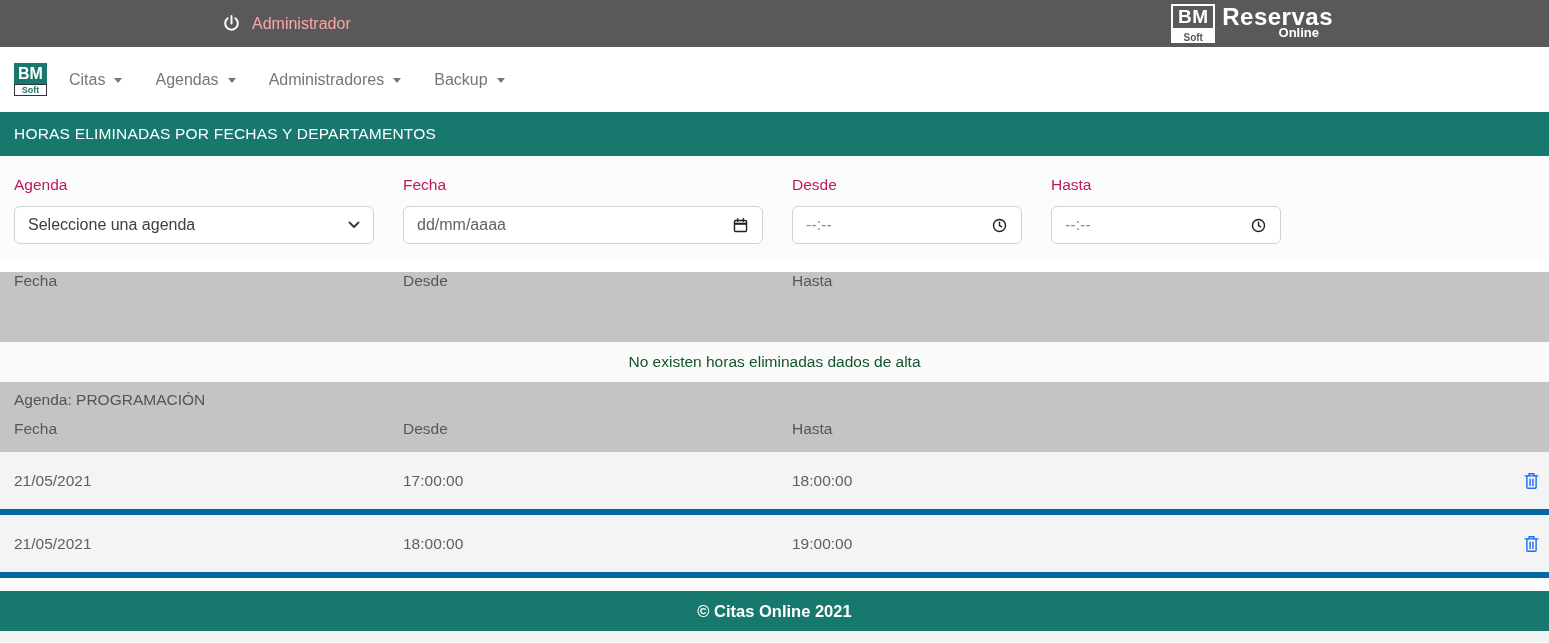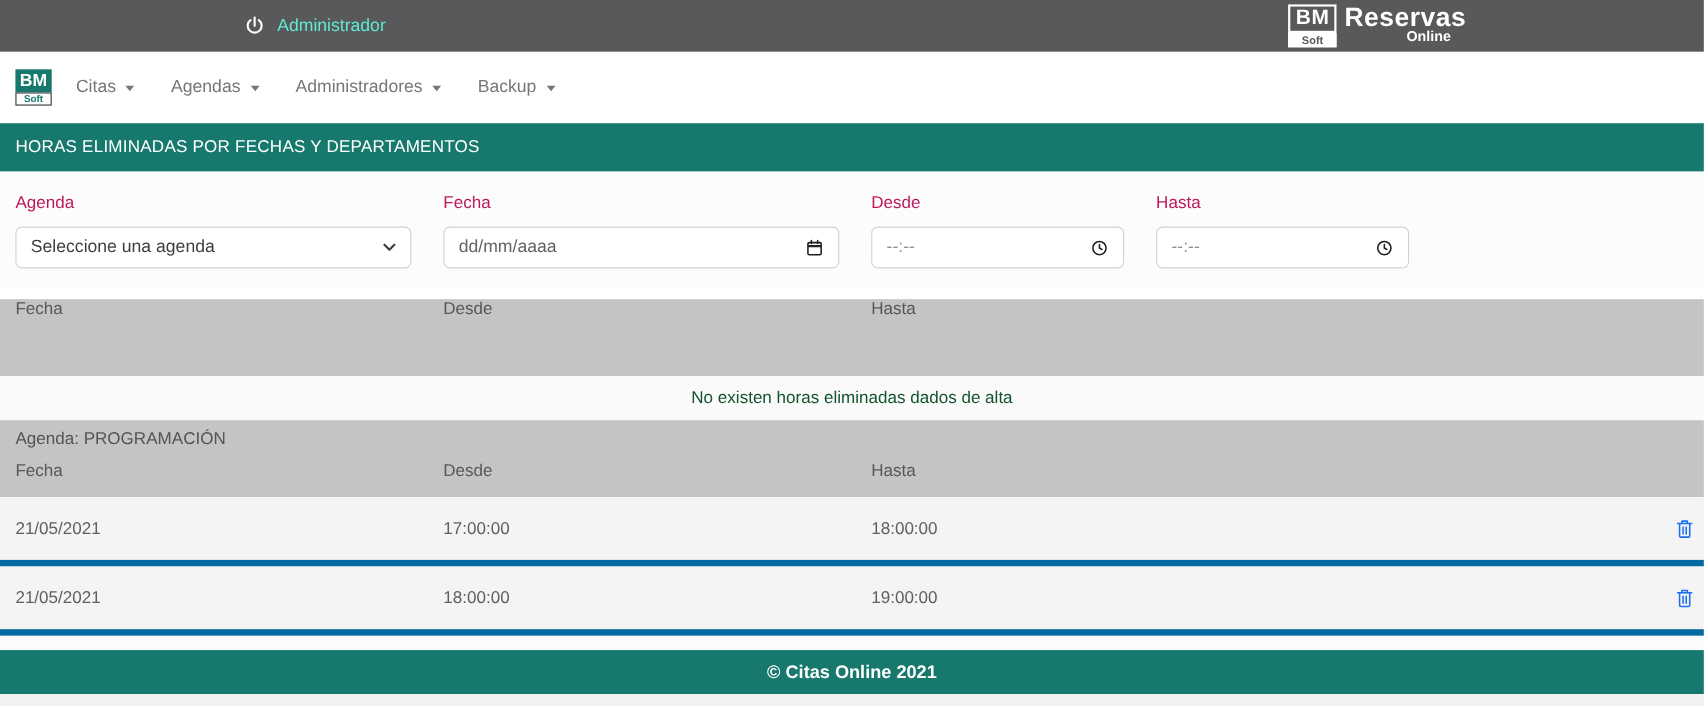--- a/index.html
+++ b/index.html
@@ -10,21 +10,21 @@
     background: #ffffff; color: #333;
   }
 
   
   .topbar {
     height: 47px; background: #59595b; position: relative;
     display: flex; align-items: center;
   }
   .topbar-user {
     display: flex; align-items: center; gap: 11px;
-    margin-left: 222px; color: #5eead4; font-size: 16px; cursor: pointer;
+    margin-left: 222px; color: #fca5a5; font-size: 16px; cursor: pointer;
     text-decoration: none;
   }
   .brand { position: absolute; right: 216px; top: 4px; display: flex; align-items: flex-start; }
   .bm-logo { display: flex; flex-direction: column; }
   .bm-light { width: 44px; }
   .bm-light .bm-top {
     border: 2px solid #fff; color: #fff; font-weight: bold; font-size: 19px;
     text-align: center; height: 26px; line-height: 22px; letter-spacing: 0.5px;
   }
   .bm-light .bm-bottom {

